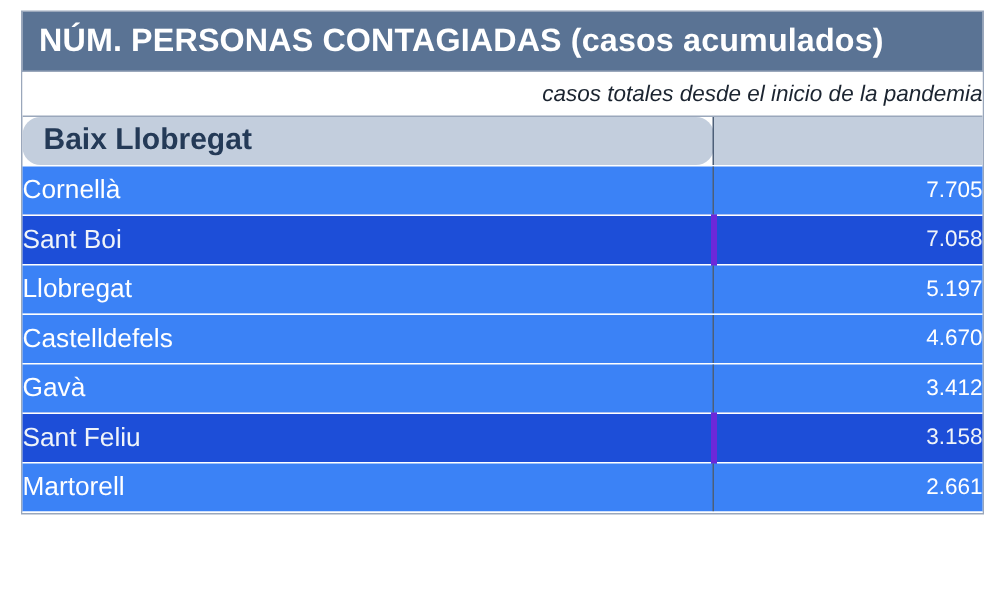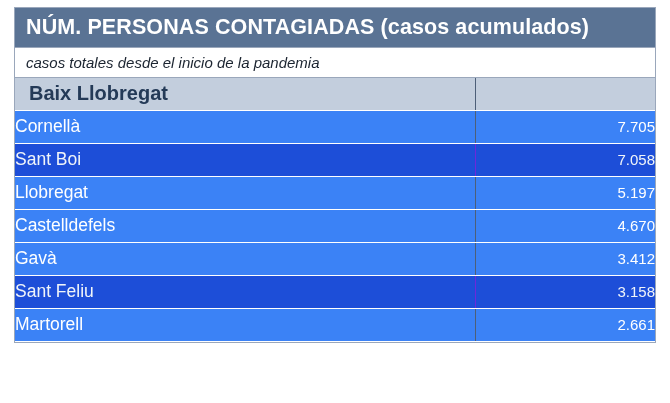--- a/index.html
+++ b/index.html
@@ -38,20 +38,21 @@
     border-bottom: 1px solid #9aa7bb;
   }
   .subtitle-bar {
     background: #ffffff;
     color: #1b2430;
     font-size: 15px;
     font-style: italic;
     padding: 6px 0 6px 11px;
     border-bottom: 1px solid #9aa7bb;
     white-space: nowrap;
+    text-align: right;
   }
   table.data {
     width: 100%;
     border-collapse: collapse;
     table-layout: fixed;
   }
   table.data td {
     padding: 0;
     height: 32px;
     vertical-align: middle;
@@ -63,20 +64,21 @@
   .group-row td {
     background: #c3cedd;
     height: 31px;
   }
   .group-row .name {
     color: #243a57;
     font-size: 20px;
     font-weight: bold;
     padding-left: 14px;
     white-space: nowrap;
+    border-radius: 12px;
   }
   .group-row .val {
     border-left: 1px solid #4d5f78;
   }
 
   .row-dark .name, .row-dark .val {
     background: #3b82f6;
     color: #ffffff;
   }
   .row-light .name, .row-light .val {
@@ -88,21 +90,21 @@
     padding-left: 26px;
     white-space: nowrap;
   }
   .val {
     font-size: 15px;
     text-align: right;
     padding-right: 14px;
     border-left: 1px solid #4d5f78;
     white-space: nowrap;
   }
-  .row-light .val { border-left: 1px solid #6d28d9; }
+  .row-light .val { border-left: 4px solid #6d28d9; }
 </style>
 </head>
 <body>
 
 <div class="page">
   <div class="table-wrap">
 
     <div class="title-bar">NÚM. PERSONAS CONTAGIADAS (casos acumulados)</div>
 
     <div class="subtitle-bar">casos totales desde el inicio de la pandemia</div>

